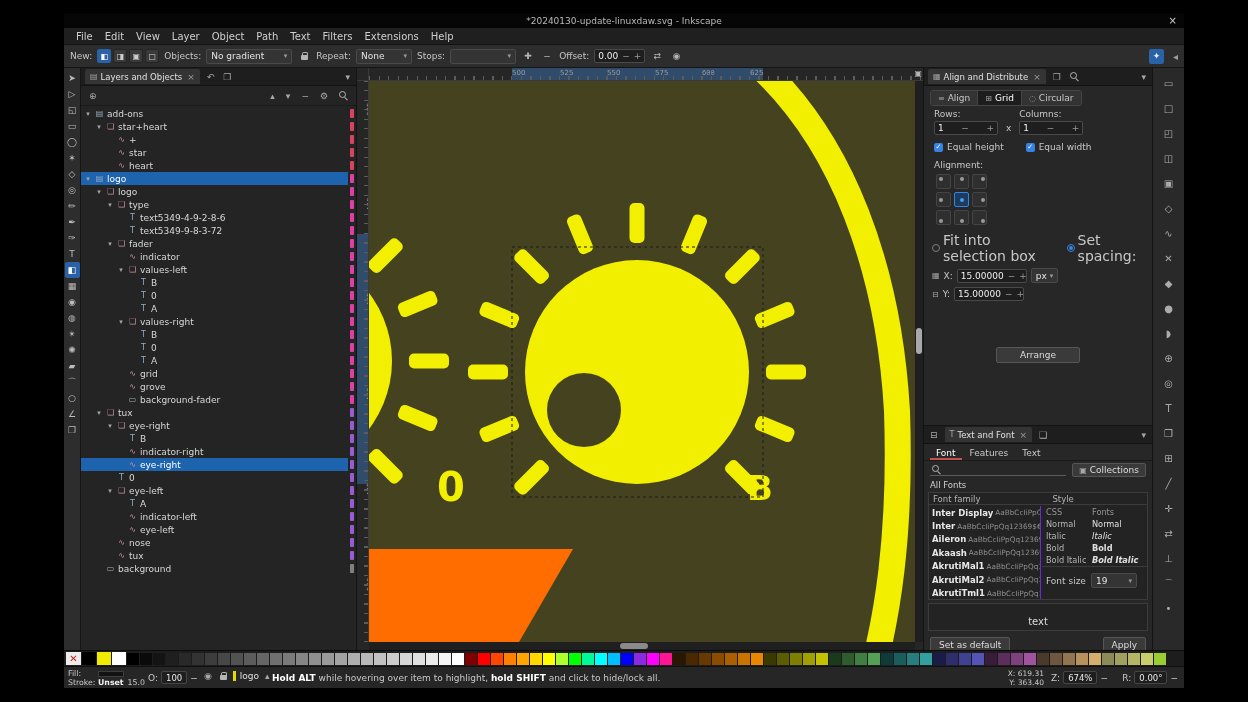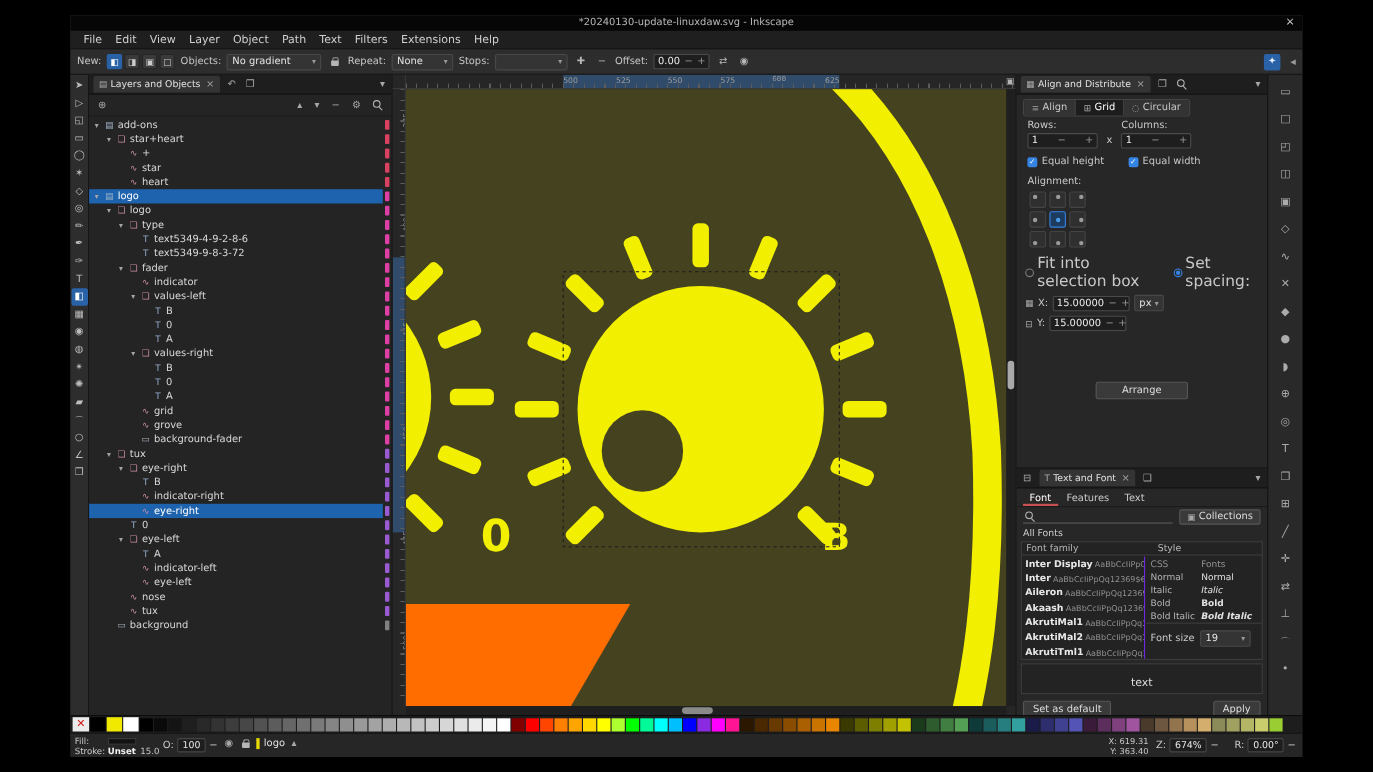--- a/index.html
+++ b/index.html
@@ -914,20 +914,21 @@
     </div>
     <div class="sb-layer">
       <span class="picon">◉</span>
       <span class="picon">
             <span class="i-lock"></span>
           </span>
       <span class="lcolor"></span>
       <span class="lname">logo</span>
       <span class="picon">▴</span>
     </div>
+    <div class="sb-msg"><b>Hold ALT</b><span> while hovering over item to highlight, </span><b>hold SHIFT</b><span> and click to hide/lock all.</span></div>
     <div class="sb-xy">
       <div><span>X:</span> <span>619.31</span></div>
       <div><span>Y:</span> <span>363.40</span></div>
     </div>
     <div class="sb-z">
       <span class="lab">Z:</span>
       <span class="sbbox">674%</span>
       <span class="lab">−</span>
     </div>
     <div class="sb-r">

